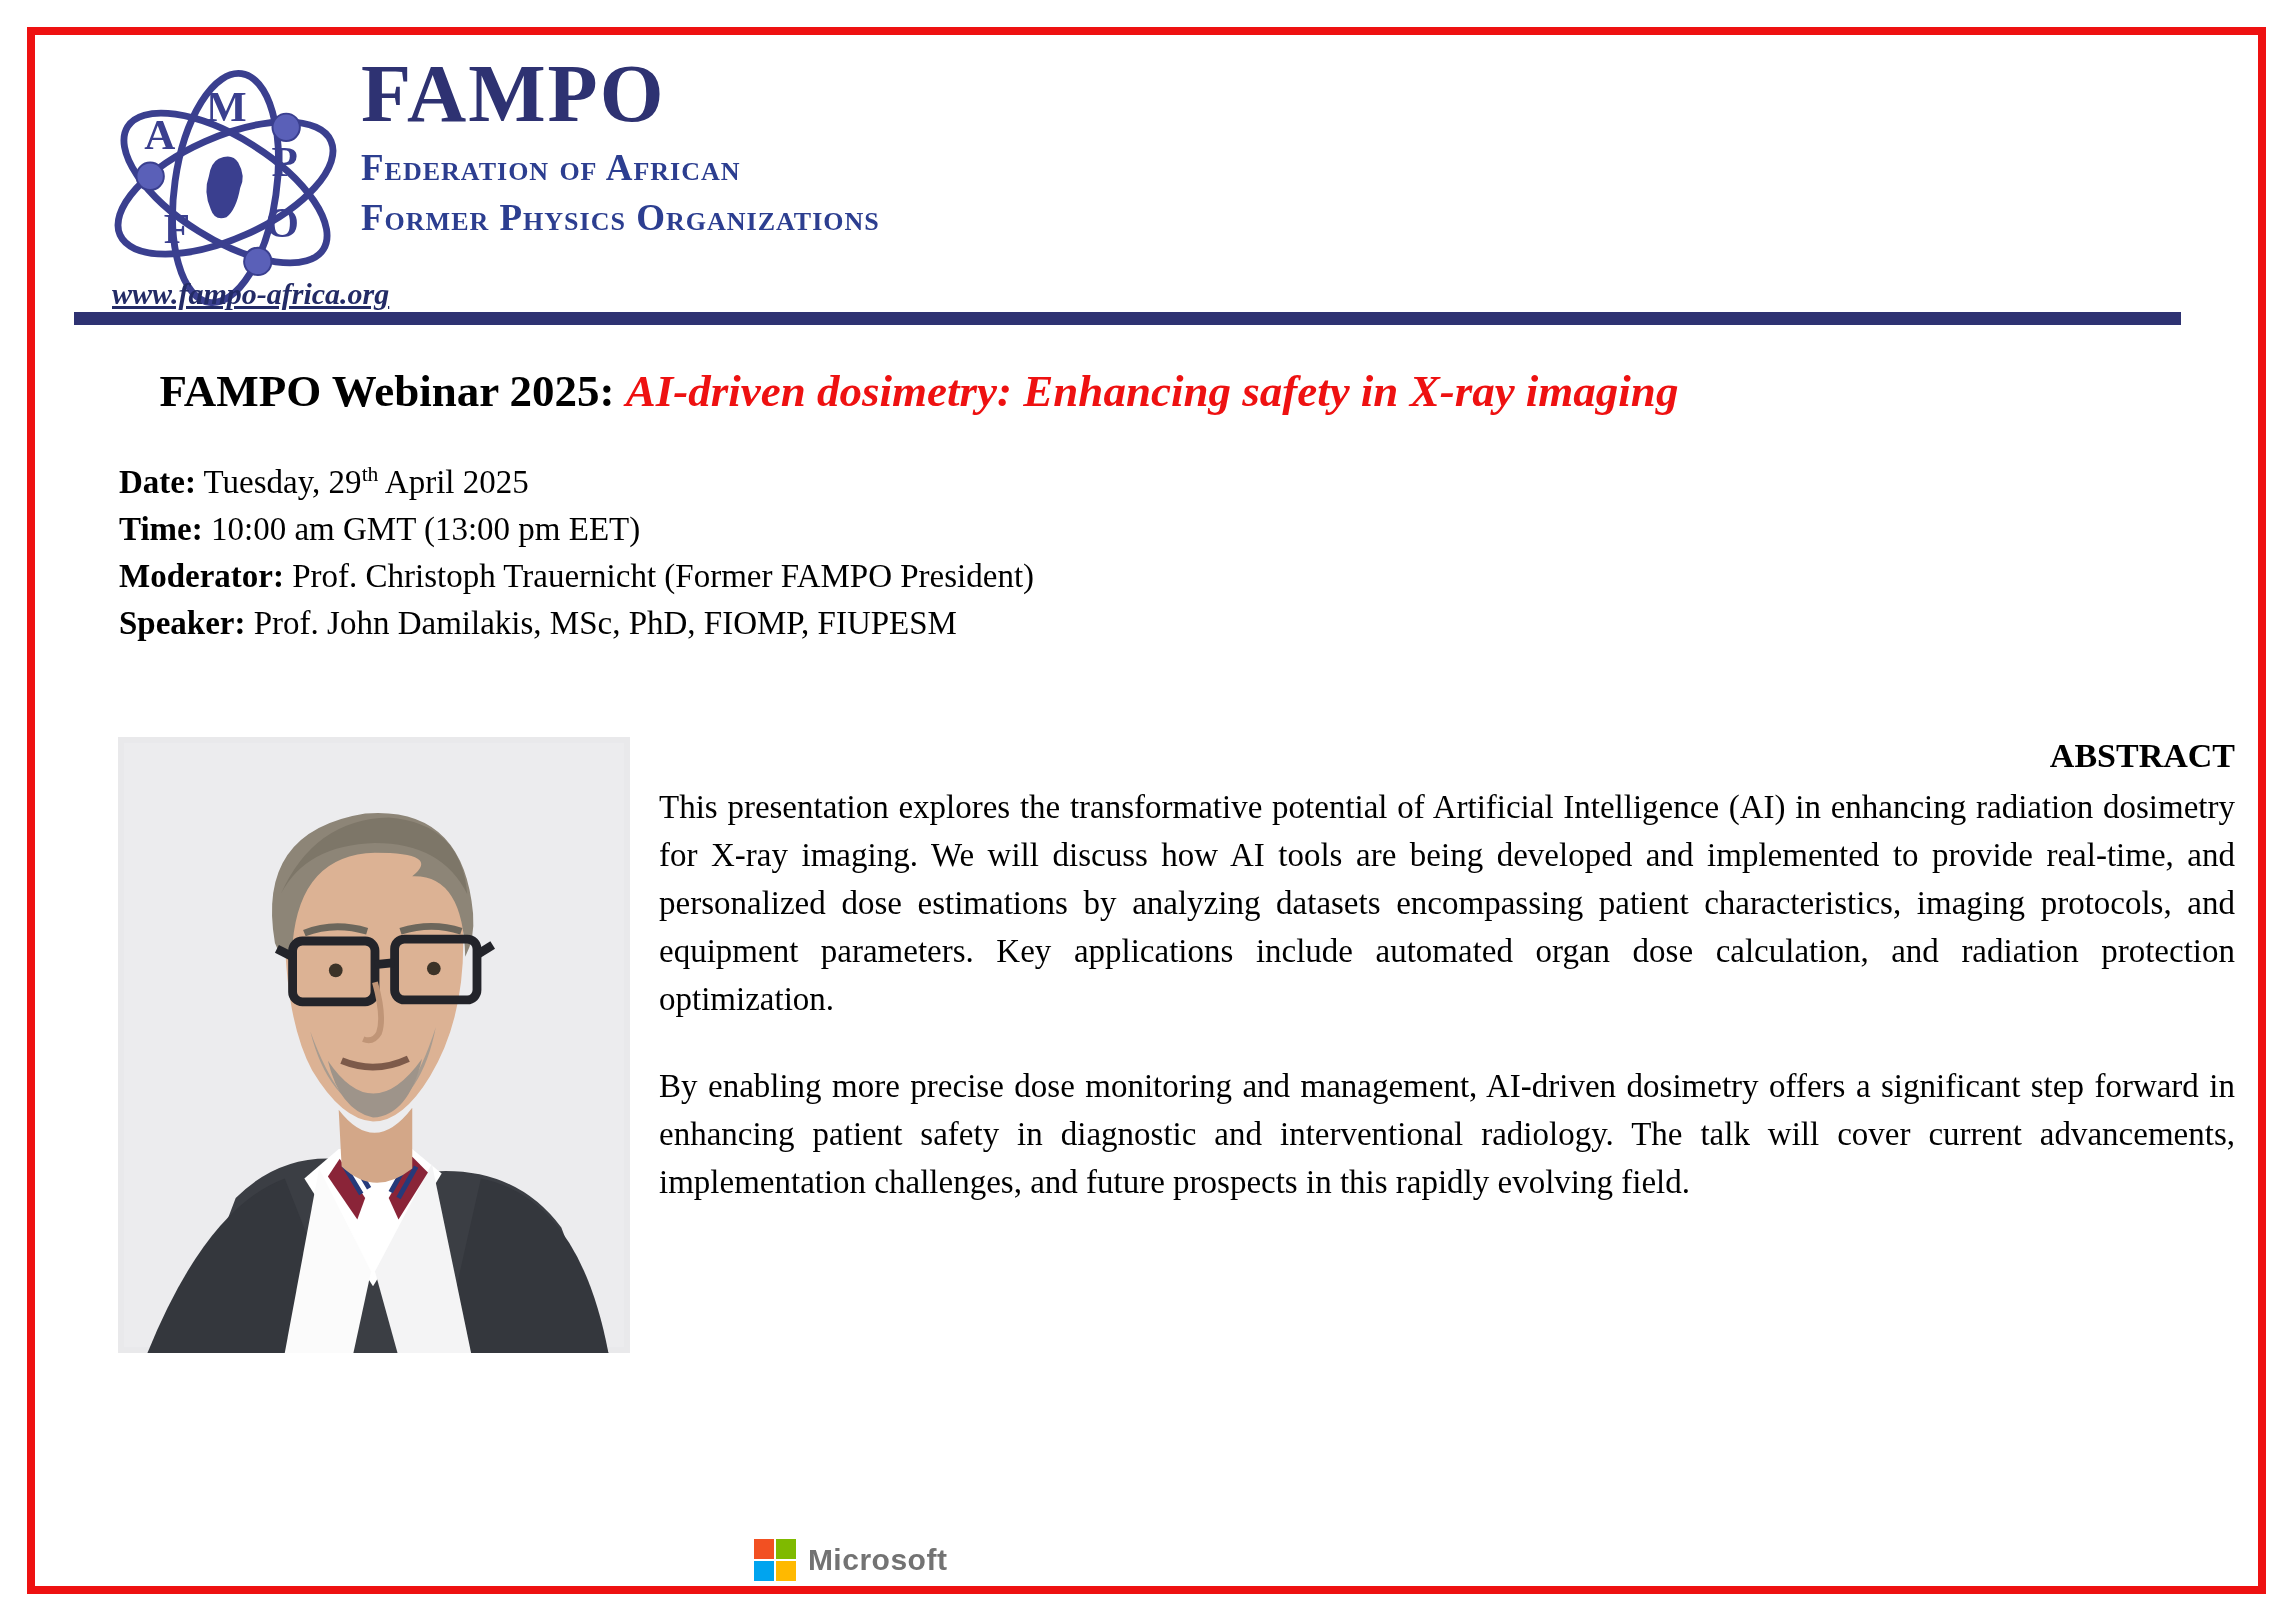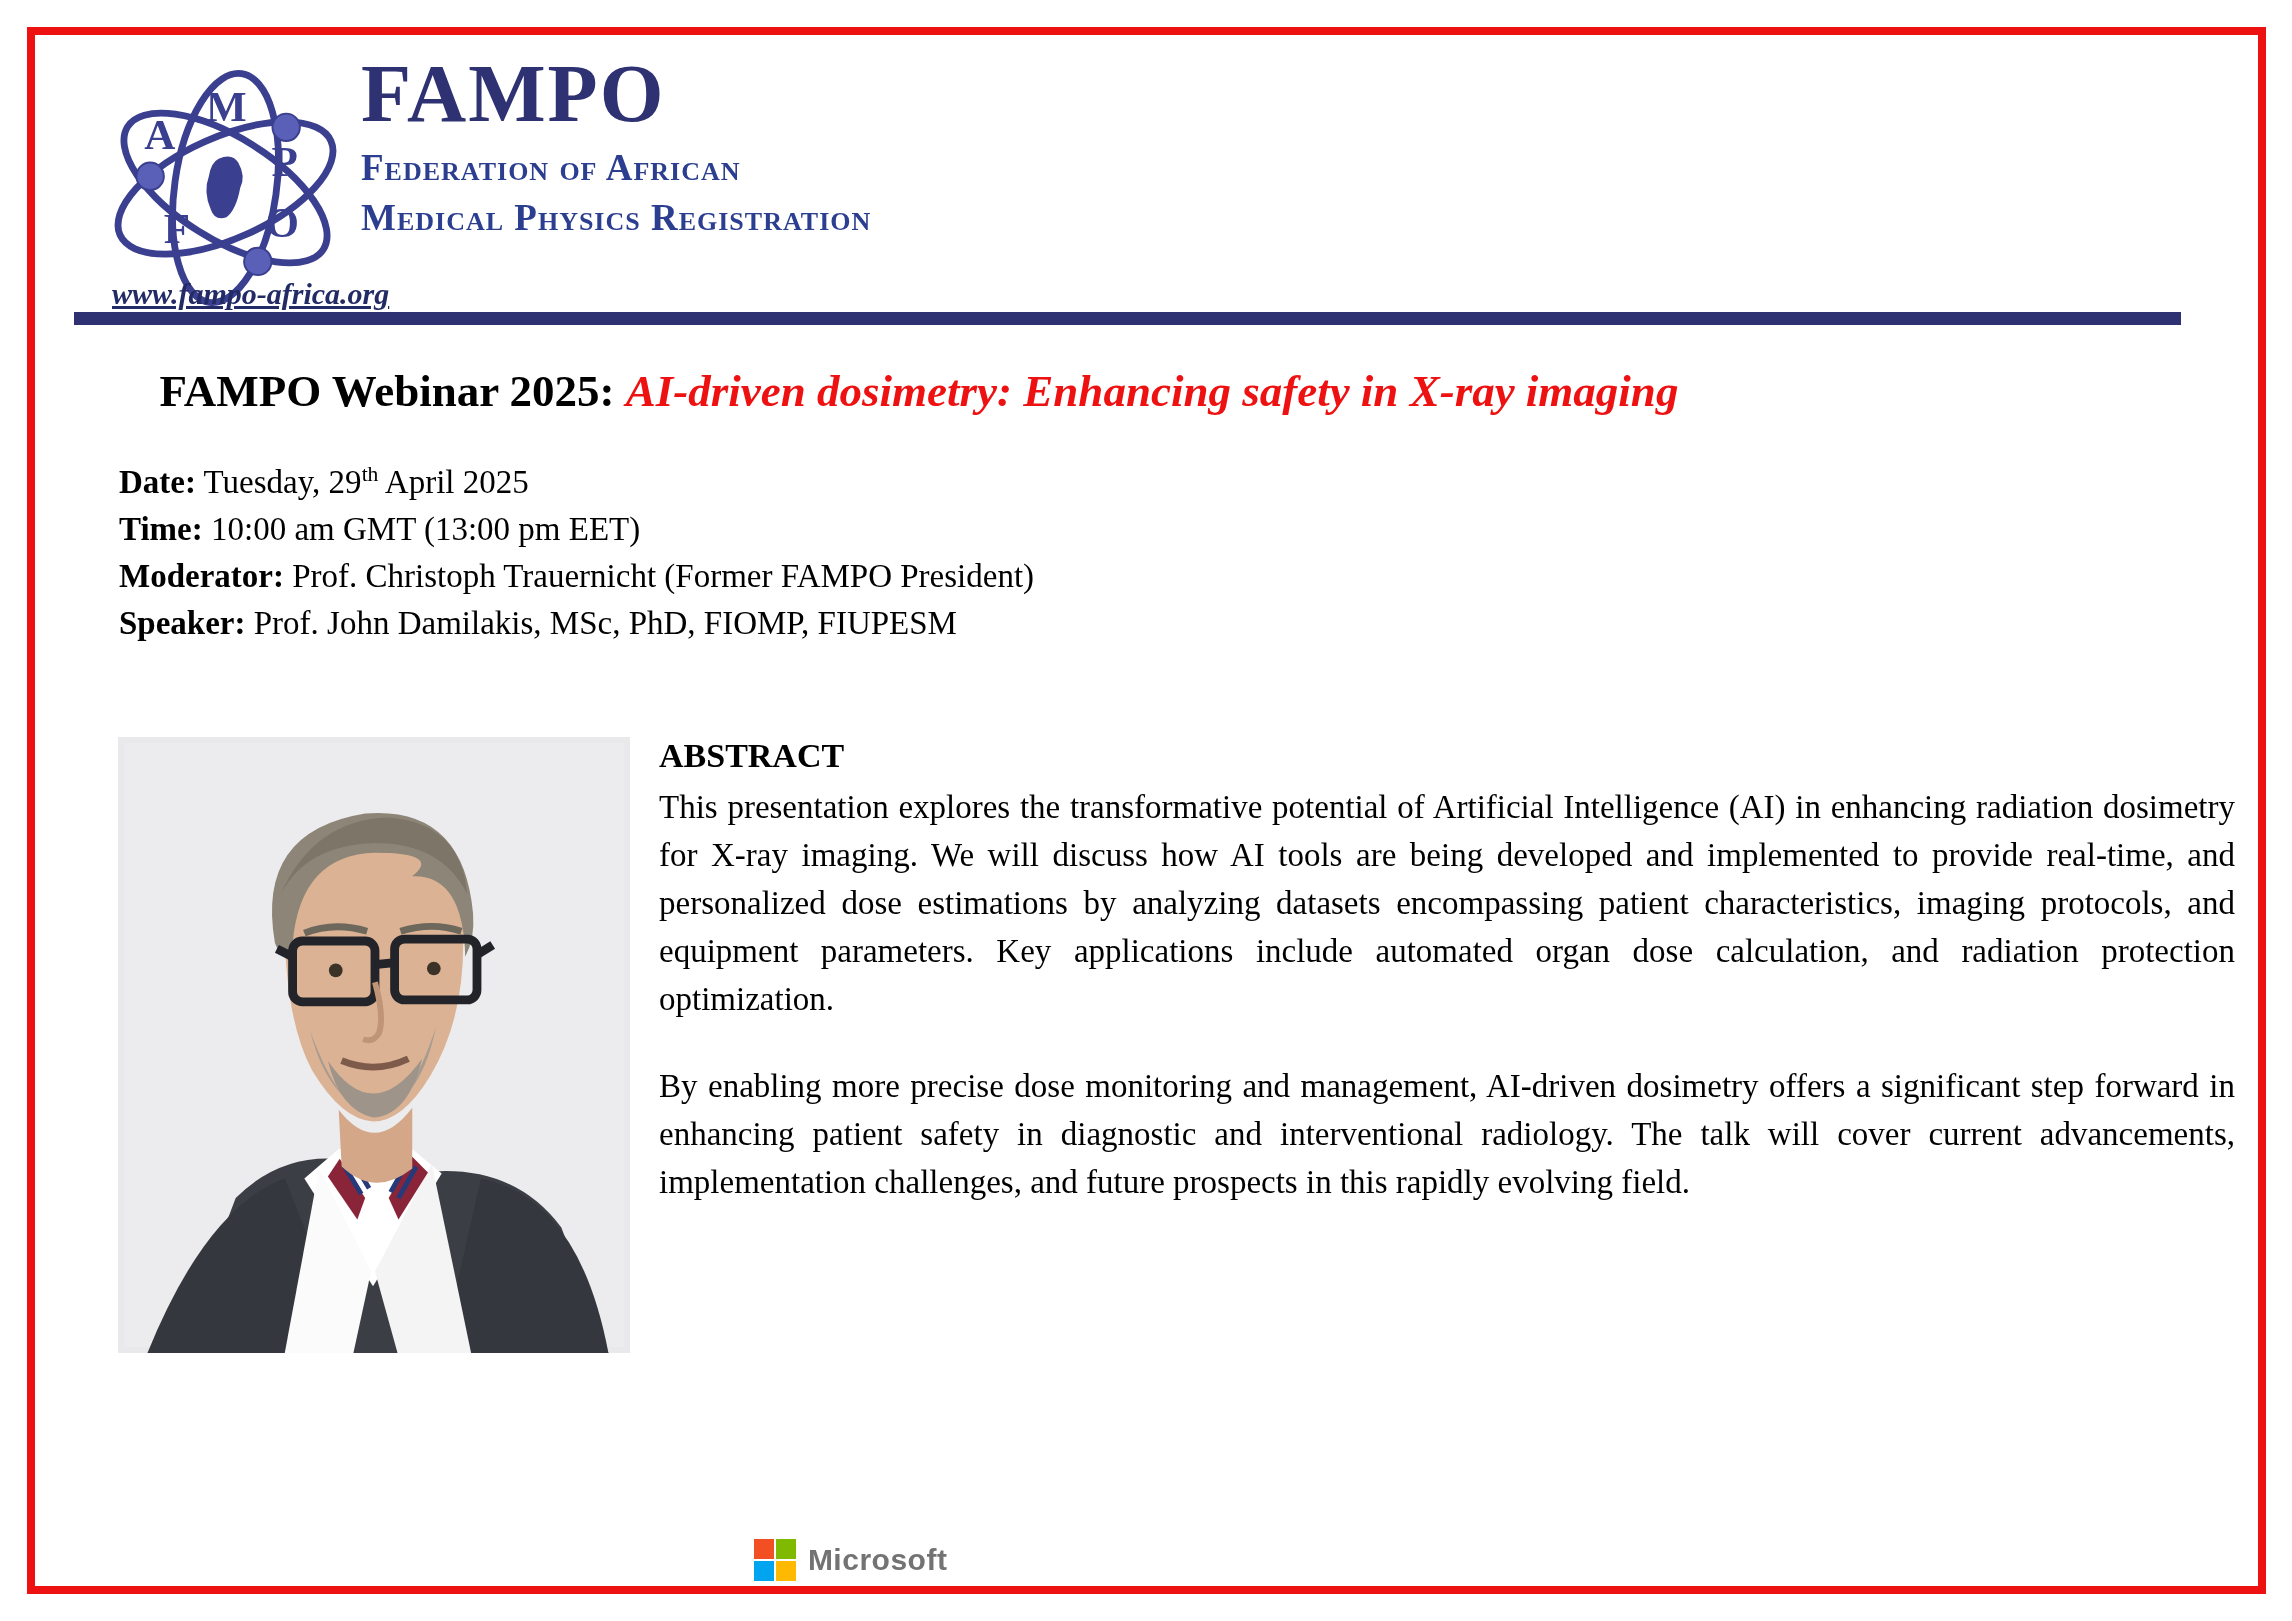--- a/index.html
+++ b/index.html
@@ -21,21 +21,21 @@
          font-size:45px;font-weight:bold;white-space:nowrap;}
   .title .hl{font-style:italic;}
   
   .details{position:absolute;left:119px;top:459px;font-size:33px;line-height:47px;}
   .details b{font-weight:bold;}
   sup{font-size:21.6px;vertical-align:super;line-height:0;}
   
   .main{position:absolute;left:118px;top:737px;width:2117px;display:flex;}
   .photo{width:512px;height:616px;background:#e9e9eb;flex:0 0 auto;}
   .abs-col{margin-left:29px;width:1576px;}
-  .abs-head{text-align:left;font-weight:bold;font-size:34px;margin:0 0 7.8px 0;}
+  .abs-head{text-align:right;font-weight:bold;font-size:34px;margin:0 0 7.8px 0;}
   .abs-col p{font-size:33px;line-height:48px;text-align:justify;margin:0 0 39px 0;}
   
   .footer-row{position:absolute;left:679px;top:1358px;display:flex;align-items:center;}
   .teams{width:208px;height:176px;flex:0 0 auto;}
   .reg{margin-left:27.4px;margin-top:-19.6px;font-size:41px;font-weight:bold;font-style:italic;white-space:nowrap;}
   .reg a{color:#41718e;text-decoration:underline;}
   .ms-logo{position:absolute;left:713px;top:1539px;display:flex;align-items:center;padding-left:41px;}
   .ms-grid{display:grid;grid-template-columns:19.6px 19.6px;grid-template-rows:19.6px 19.6px;gap:2.9px;}
   .ms-grid i{display:block;}
   .ms-text{margin-left:11.8px;font-family:"Liberation Sans", sans-serif;font-size:30px;
@@ -64,21 +64,21 @@
       <text x="105" y="72">M</text>
       <text x="172" y="128">P</text>
       <text x="166" y="190">O</text>
       <text x="62" y="196">F</text>
     </g>
   </svg>
 
   <div class="org-block">
     <div class="org-acronym">FAMPO</div>
     <div class="org-line">Federation of African</div>
-    <div class="org-line">Medical Physics Registration</div>
+    <div class="org-line">Former Physics Organizations</div>
   </div>
 
   <a class="website" href="#">www.fampo-africa.org</a>
   <div class="divider"></div>
 
   <div class="title">
     <span>FAMPO Webinar 2025: </span><span class="hl" style="color:#ee1111">AI-driven dosimetry: Enhancing safety in X-ray imaging</span>
   </div>
 
   <div class="details">

